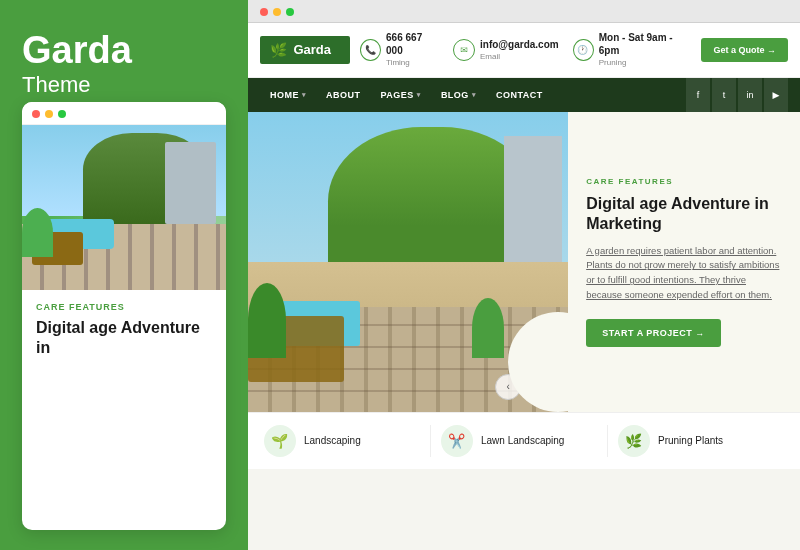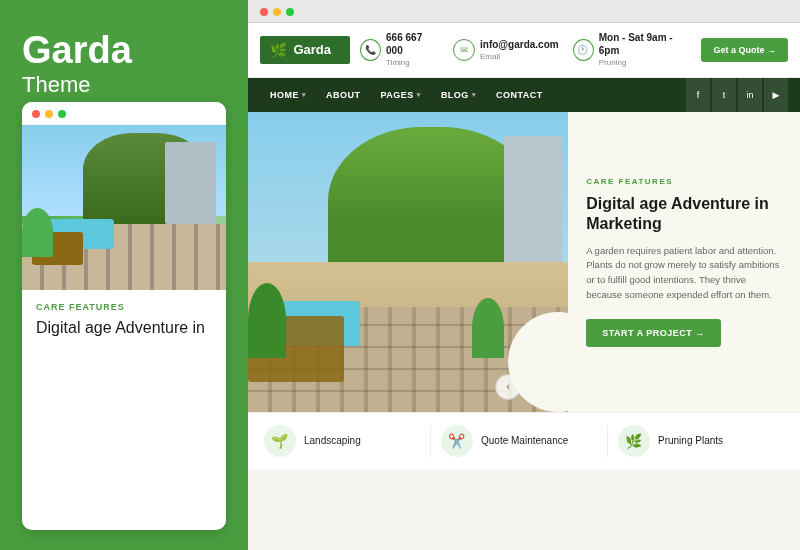--- a/index.html
+++ b/index.html
@@ -138,21 +138,21 @@
     .sidebar-card-tag {
       font-size: 9px;
       font-weight: 700;
       color: #4a9e3f;
       letter-spacing: 1px;
       text-transform: uppercase;
       margin-bottom: 6px;
     }
     .sidebar-card-title {
       font-size: 16px;
-      font-weight: 400;
+      font-weight: 700;
       color: #1a1a1a;
       line-height: 1.25;
     }
 
     
     .main-content {
       flex: 1;
       background: #f5f5f0;
       position: relative;
       overflow: hidden;
@@ -445,20 +445,21 @@
       font-weight: 800;
       color: #1a1a1a;
       line-height: 1.25;
       margin-bottom: 10px;
     }
     .hero-desc {
       font-size: 9.5px;
       color: #666;
       line-height: 1.55;
       margin-bottom: 16px;
+      text-decoration: underline;
     }
     .hero-cta {
       background: #4a9e3f;
       color: #fff;
       border: none;
       padding: 9px 16px;
       border-radius: 3px;
       font-size: 9px;
       font-weight: 700;
       cursor: pointer;
@@ -633,21 +634,21 @@
       </div>
     </div>
 
     <div class="services-bar">
       <div class="service-item">
         <div class="service-icon">🌱</div>
         <span class="service-label">Landscaping</span>
       </div>
       <div class="service-item">
         <div class="service-icon">✂️</div>
-        <span class="service-label">Quote Maintenance</span>
+        <span class="service-label">Lawn Landscaping</span>
       </div>
       <div class="service-item">
         <div class="service-icon">🌿</div>
         <span class="service-label">Pruning Plants</span>
       </div>
     </div>
 
   </div>
 </div>
 

